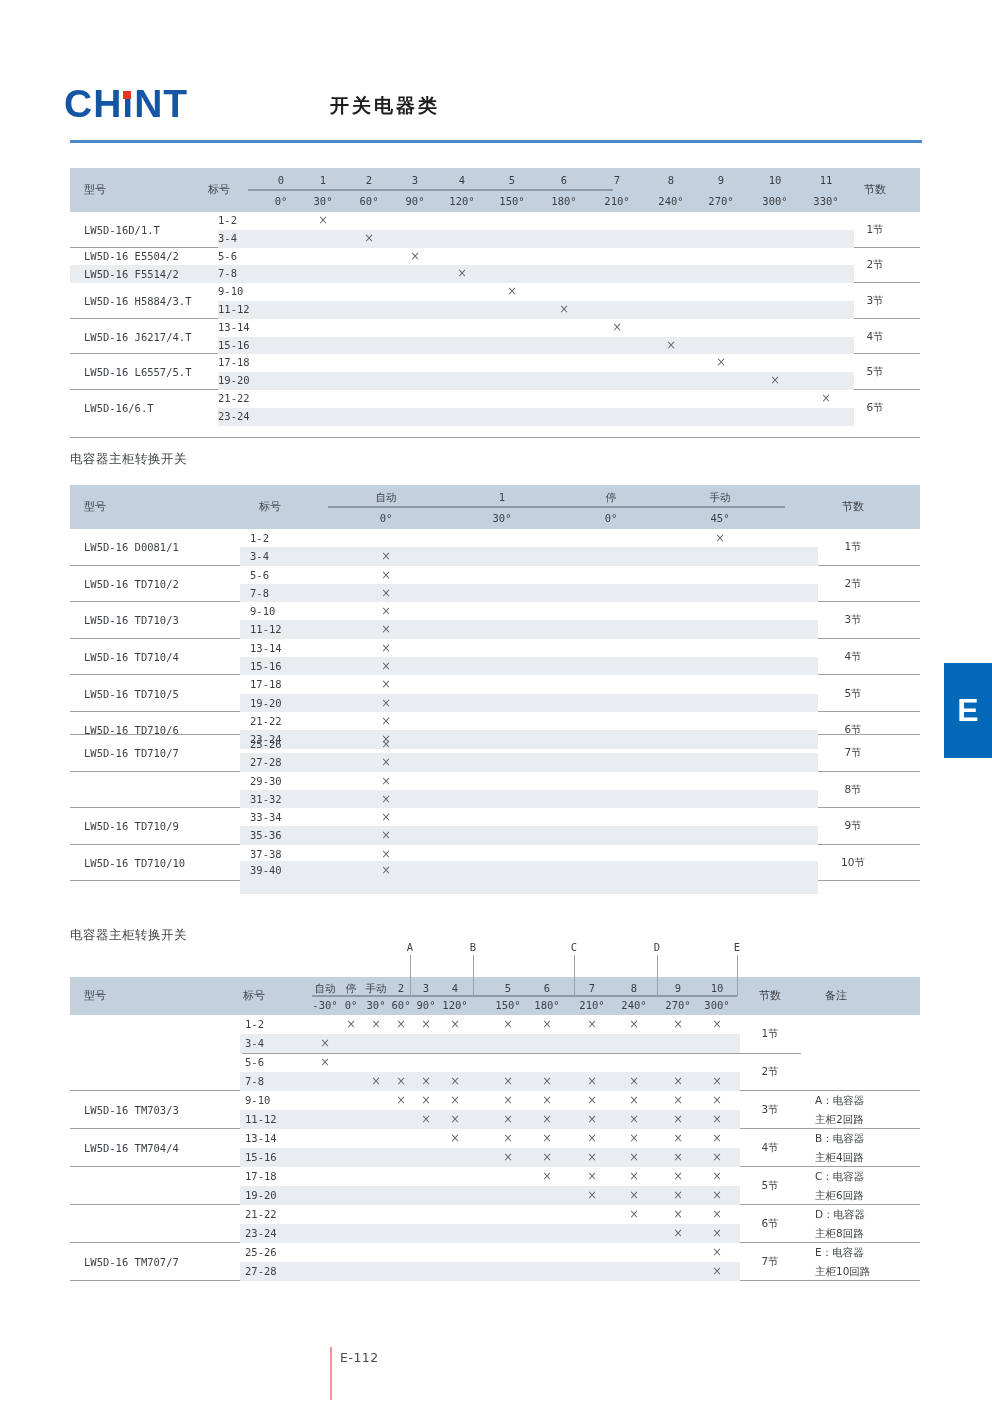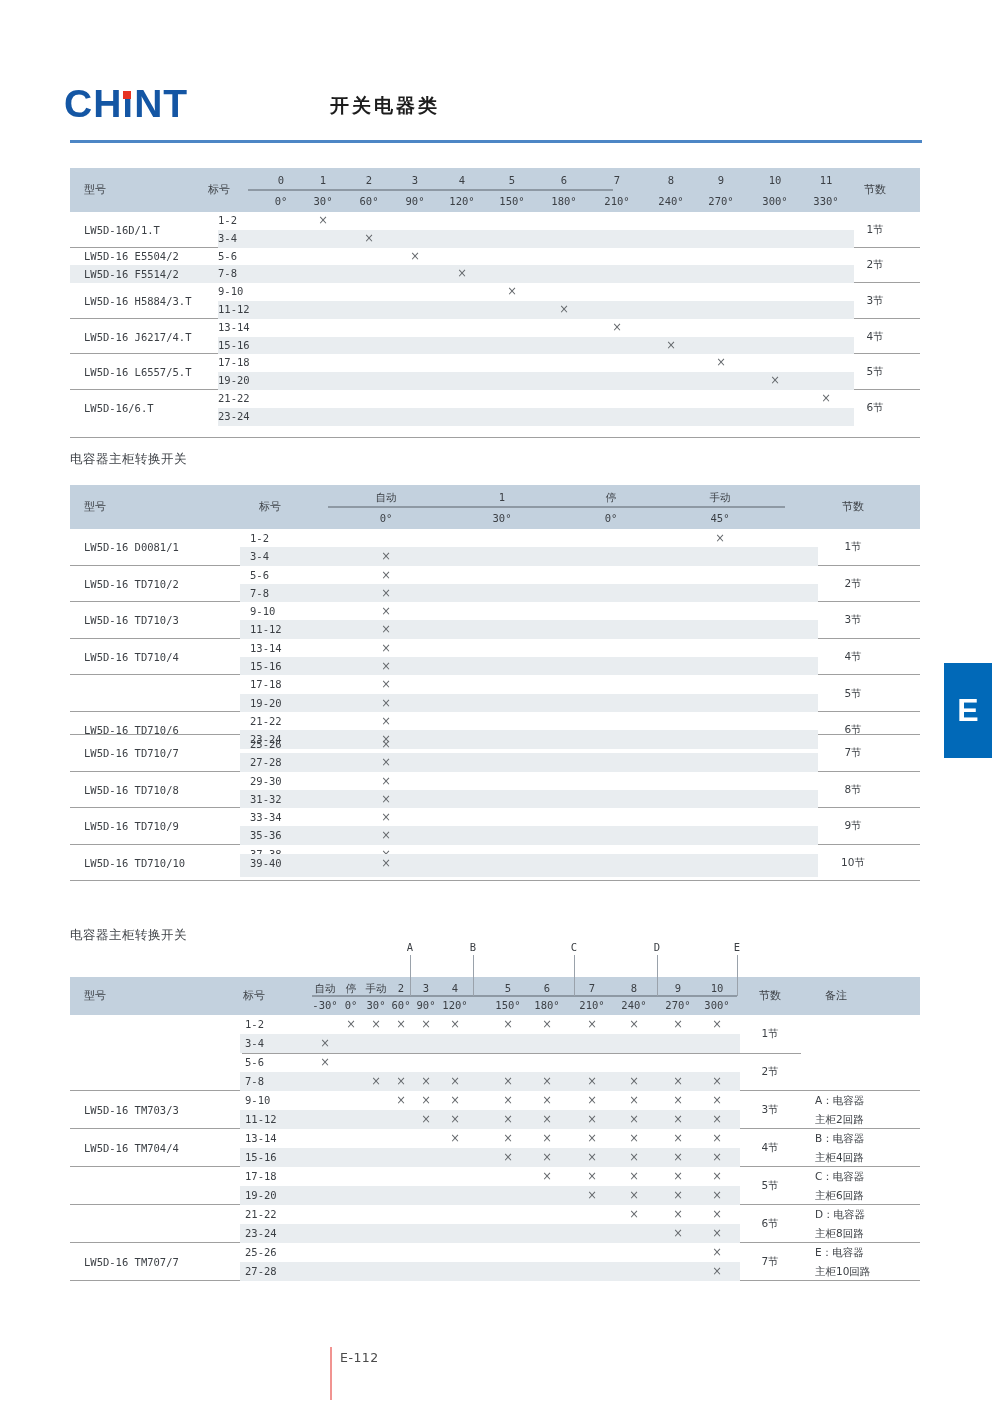--- a/index.html
+++ b/index.html
@@ -224,20 +224,21 @@
             <div class="rlabel" style="left: 10px; top: 0px; line-height: 18.3px;">13-14</div>
             <div class="mark" style="left: 131px; width: 30px; top: 0px; line-height: 18.3px;">×</div>
           </div>
           <div class="trow shade" style="left: 170px; top: 18.3px; width: 578px; height: 18.3px;">
             <div class="rlabel" style="left: 10px; top: 0px; line-height: 18.3px;">15-16</div>
             <div class="mark" style="left: 131px; width: 30px; top: 0px; line-height: 18.3px;">×</div>
           </div>
           <div class="gsect" style="left: 748px; width: 70px; top: 0px; height: 36.6px;">4节</div>
         </div>
         <div class="group" style="height: 36.6px;">
+          <div class="gmodel" style="top: 0px; width: 170px; height: 36.6px;">LW5D-16 TD710/5</div>
           <div class="trow" style="left: 170px; top: 0px; width: 578px; height: 18.3px;">
             <div class="rlabel" style="left: 10px; top: 0px; line-height: 18.3px;">17-18</div>
             <div class="mark" style="left: 131px; width: 30px; top: 0px; line-height: 18.3px;">×</div>
           </div>
           <div class="trow shade" style="left: 170px; top: 18.3px; width: 578px; height: 18.3px;">
             <div class="rlabel" style="left: 10px; top: 0px; line-height: 18.3px;">19-20</div>
             <div class="mark" style="left: 131px; width: 30px; top: 0px; line-height: 18.3px;">×</div>
           </div>
           <div class="gsect" style="left: 748px; width: 70px; top: 0px; height: 36.6px;">5节</div>
         </div>
@@ -259,21 +260,20 @@
             <div class="rlabel" style="left: 10px; top: 0px; line-height: 18.3px;">25-26</div>
             <div class="mark" style="left: 131px; width: 30px; top: 0px; line-height: 18.3px;">×</div>
           </div>
           <div class="trow shade" style="left: 170px; top: 18.3px; width: 578px; height: 18.3px;">
             <div class="rlabel" style="left: 10px; top: 0px; line-height: 18.3px;">27-28</div>
             <div class="mark" style="left: 131px; width: 30px; top: 0px; line-height: 18.3px;">×</div>
           </div>
           <div class="gsect" style="left: 748px; width: 70px; top: 0px; height: 36.6px;">7节</div>
         </div>
         <div class="group" style="height: 36.6px;">
-          <div class="gmodel" style="top: 0px; width: 170px; height: 36.6px;">LW5D-16 TD710/8</div>
           <div class="trow" style="left: 170px; top: 0px; width: 578px; height: 18.3px;">
             <div class="rlabel" style="left: 10px; top: 0px; line-height: 18.3px;">29-30</div>
             <div class="mark" style="left: 131px; width: 30px; top: 0px; line-height: 18.3px;">×</div>
           </div>
           <div class="trow shade" style="left: 170px; top: 18.3px; width: 578px; height: 18.3px;">
             <div class="rlabel" style="left: 10px; top: 0px; line-height: 18.3px;">31-32</div>
             <div class="mark" style="left: 131px; width: 30px; top: 0px; line-height: 18.3px;">×</div>
           </div>
           <div class="gsect" style="left: 748px; width: 70px; top: 0px; height: 36.6px;">8节</div>
         </div>
@@ -288,21 +288,21 @@
             <div class="mark" style="left: 131px; width: 30px; top: 0px; line-height: 18.3px;">×</div>
           </div>
           <div class="gsect" style="left: 748px; width: 70px; top: 0px; height: 36.6px;">9节</div>
         </div>
         <div class="group" style="height: 36.6px;">
           <div class="gmodel" style="top: 0px; width: 170px; height: 36.6px;">LW5D-16 TD710/10</div>
           <div class="trow" style="left: 170px; top: 0px; width: 578px; height: 18.3px;">
             <div class="rlabel" style="left: 10px; top: 0px; line-height: 18.3px;">37-38</div>
             <div class="mark" style="left: 131px; width: 30px; top: 0px; line-height: 18.3px;">×</div>
           </div>
-          <div class="trow shade" style="left: 170px; top: 9px; width: 578px; height: 23px;">
+          <div class="trow shade" style="left: 170px; top: 16px; width: 578px; height: 33px;">
             <div class="rlabel" style="left: 10px; top: 0px; line-height: 18.3px;">39-40</div>
             <div class="mark" style="left: 131px; width: 30px; top: 0px; line-height: 18.3px;">×</div>
           </div>
           <div class="gsect" style="left: 748px; width: 70px; top: 0px; height: 36.6px;">10节</div>
         </div>
       </div>
     </div>
 
   <div class="section-heading" style="top:927px;">电容器主柜转换开关</div>
   <div id="table3" class="spec-table" style="left:70px; top:977px; width:850px;">

